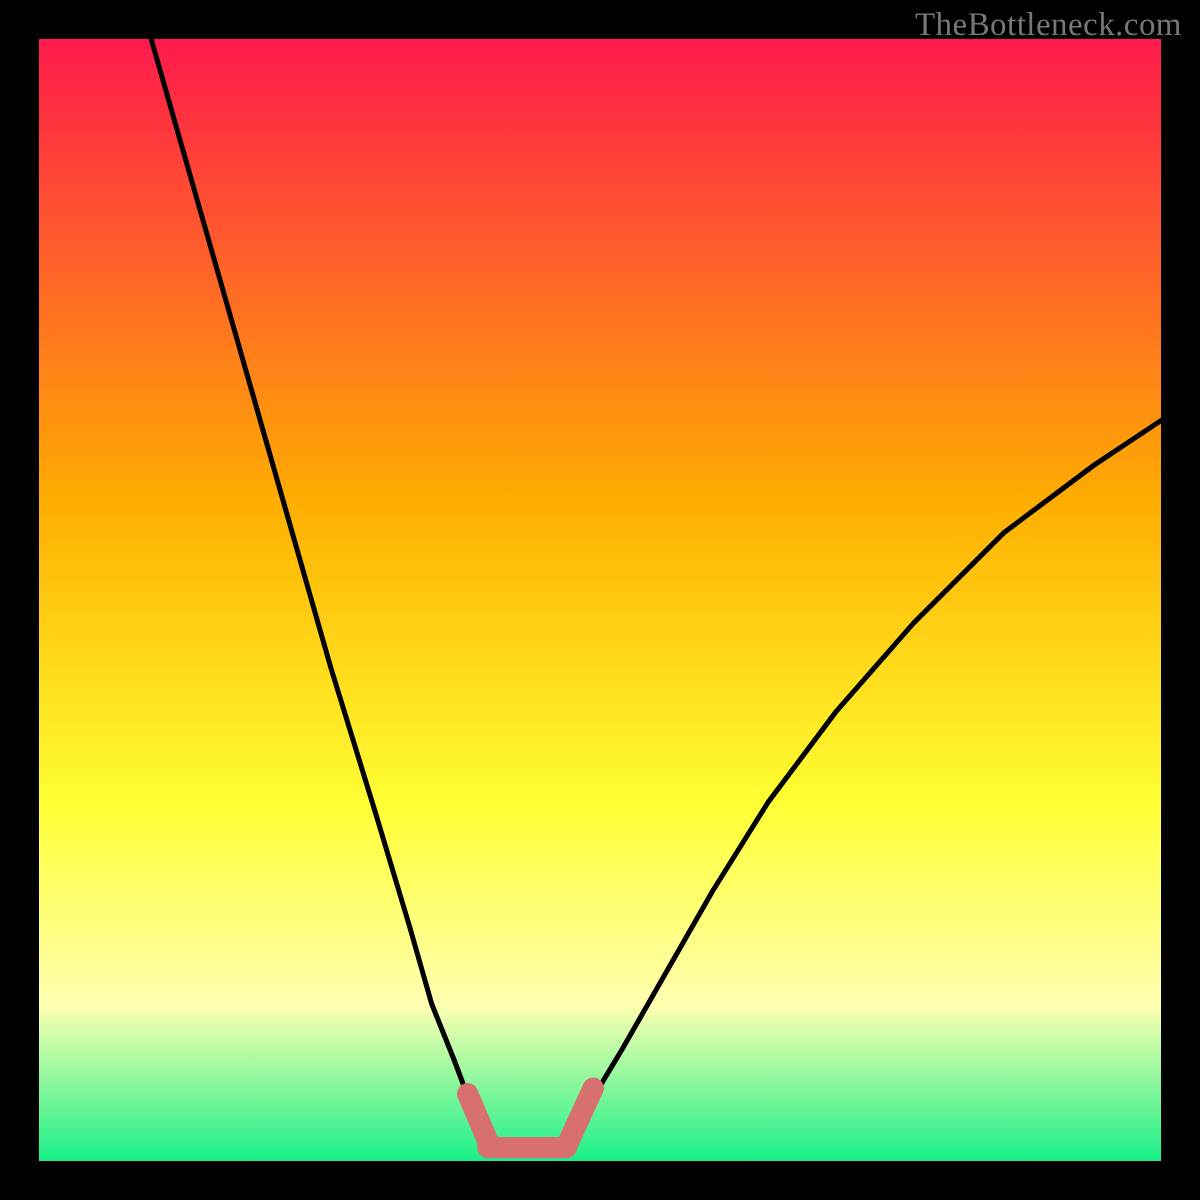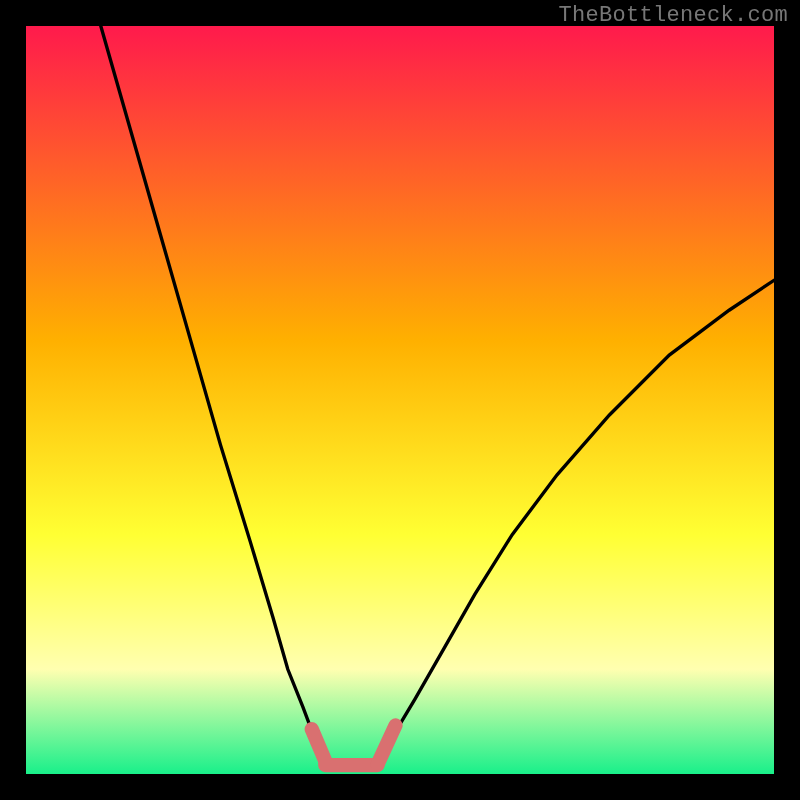--- a/index.html
+++ b/index.html
@@ -15,21 +15,21 @@
     left: 0;
     top: 0;
     width: 800px;
     height: 800px;
     background: #000;
   }
   .watermark {
     position: absolute;
     top: 3px;
     right: 12px;
-    font-family: Liberation Mono, monospace;
+    font-family: Liberation Serif, serif;
     font-size: 22px;
     letter-spacing: 0.3px;
     color: #777;
     font-weight: 500;
   }
   svg.plot {
     position: absolute;
     left: 26px;
     top: 26px;
     width: 748px;

